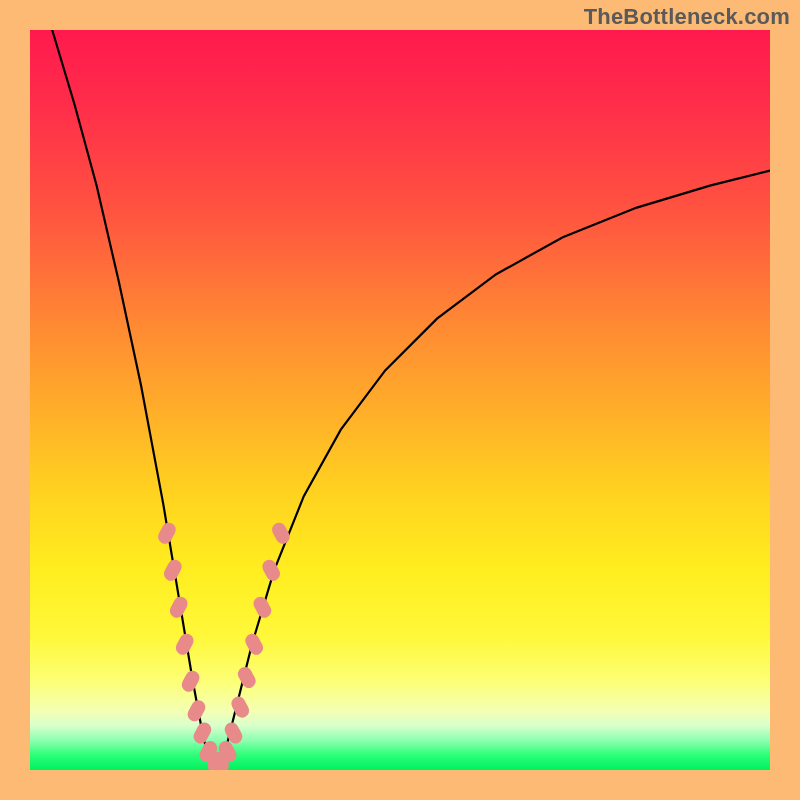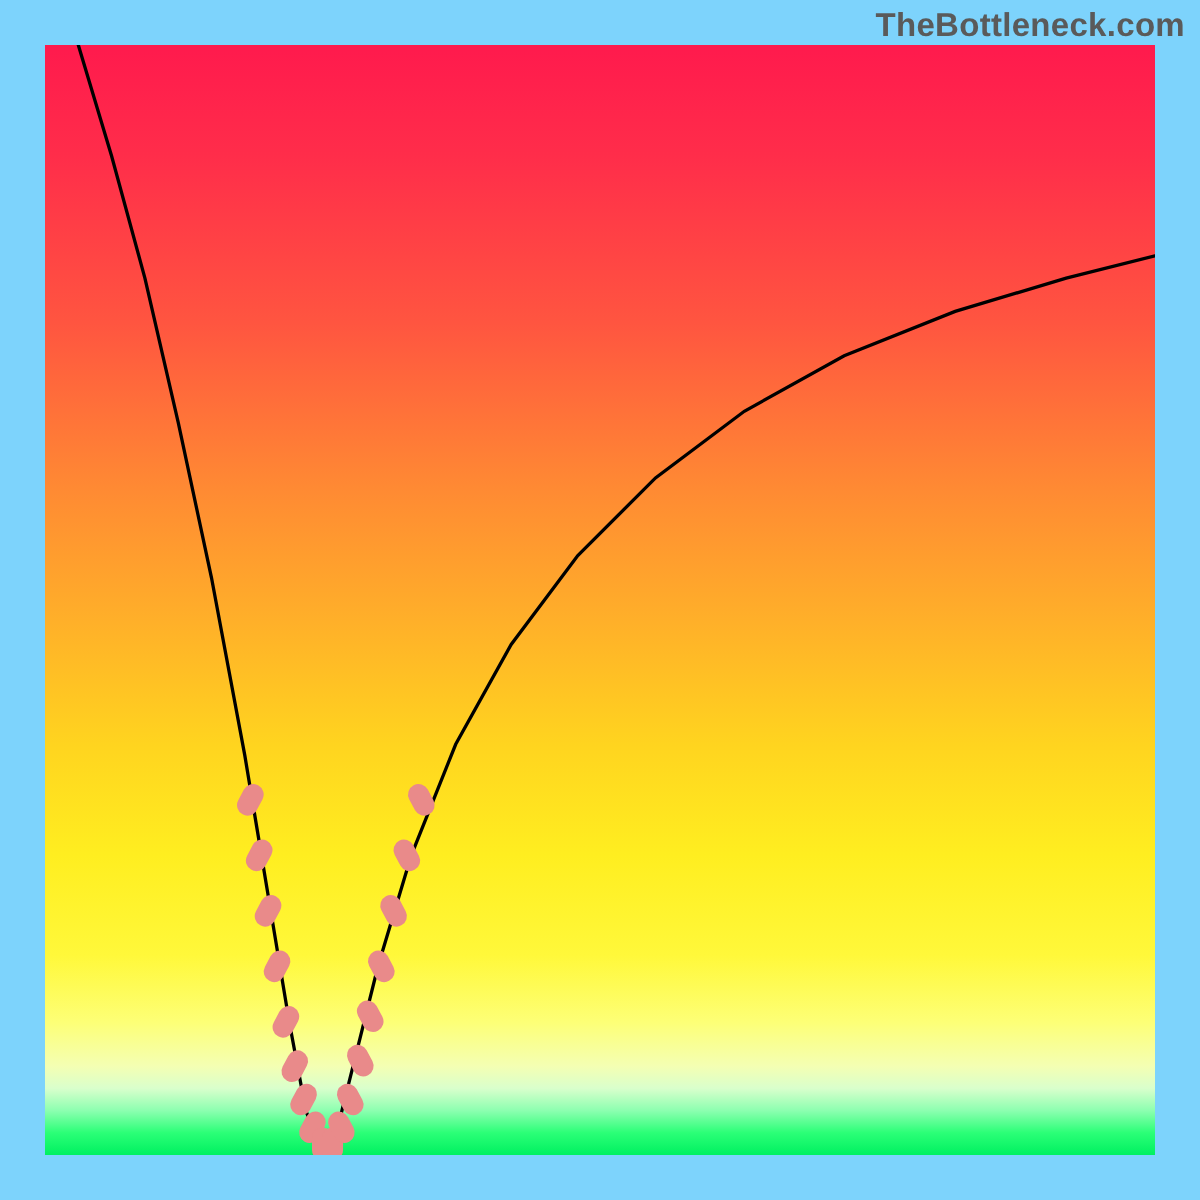--- a/index.html
+++ b/index.html
@@ -8,21 +8,21 @@
     width: 800px;
     height: 800px;
     overflow: hidden;
     background: #000;
     font-family: Arial, Helvetica, sans-serif;
   }
   .frame {
     position: relative;
     width: 800px;
     height: 800px;
-    background: #7dd3fc;
+    background: #fdba74;
   }
   .plot-area {
     position: absolute;
     left: 30px;
     top: 30px;
     width: 740px;
     height: 740px;
     overflow: hidden;
   }
   .gradient-bg {

